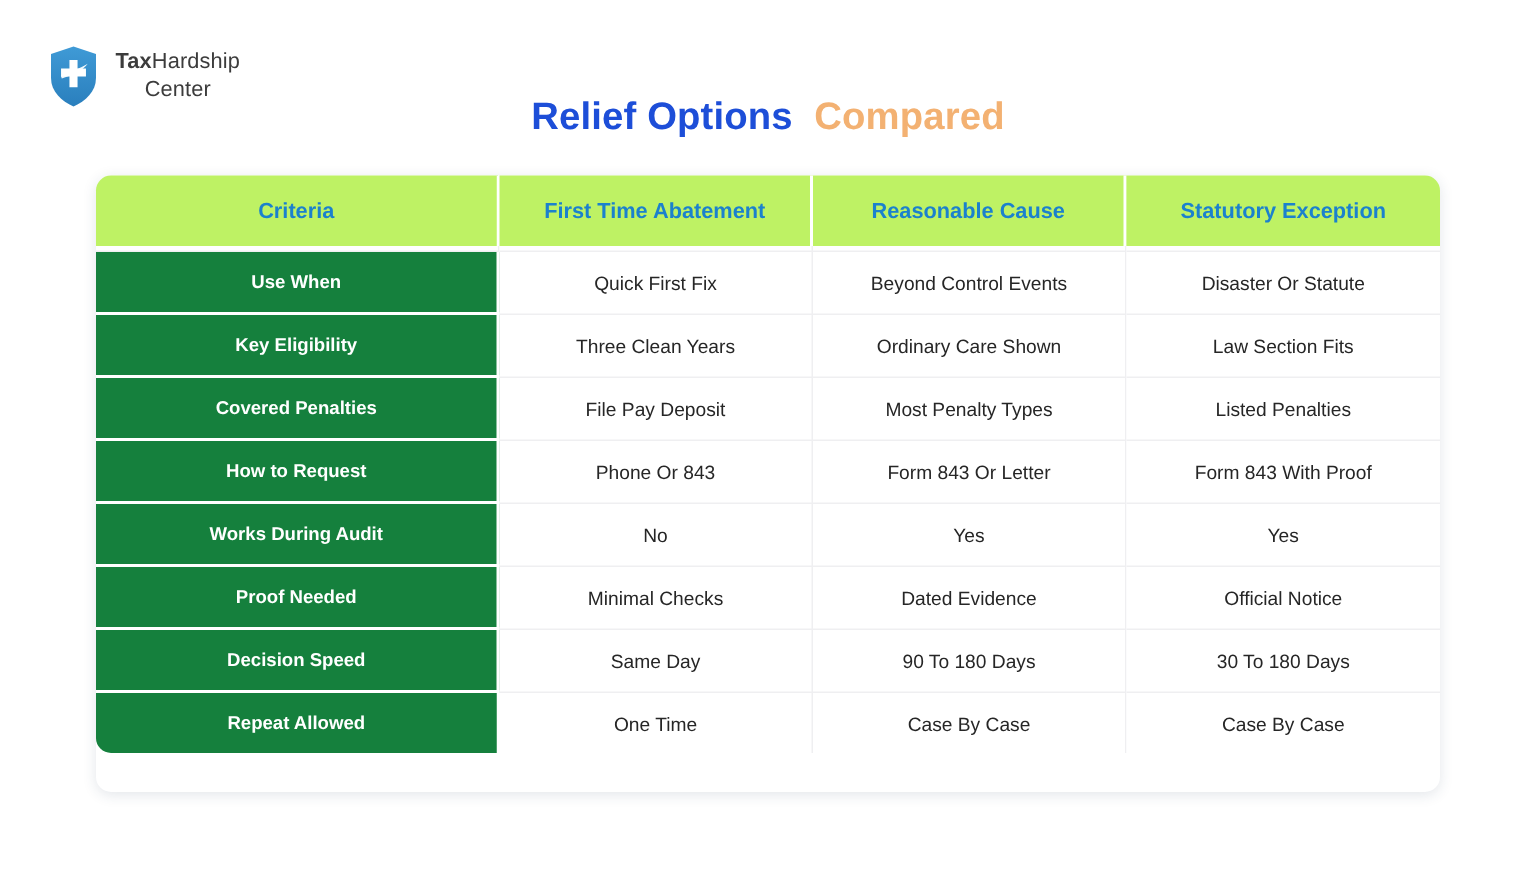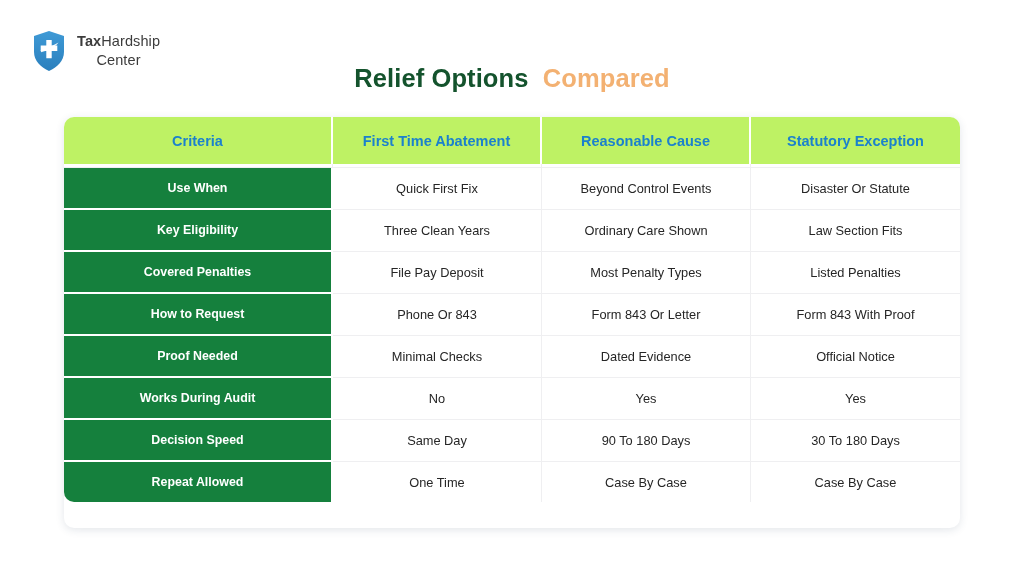--- a/index.html
+++ b/index.html
@@ -44,21 +44,21 @@
   .page-title {
     position: absolute;
     left: 0;
     right: 0;
     top: 64px;
     text-align: center;
     font-size: 25.5px;
     font-weight: 700;
     letter-spacing: .1px;
   }
-  .title-main  { color: #14532d; }
+  .title-main  { color: #1d4ed8; }
   .title-accent{ color: #f3b172; }
 
   
   .table-wrap {
     position: absolute;
     left: 64px;
     top: 117px;
     width: 896px;
   }
   table.compare {
@@ -213,32 +213,32 @@
         <td>Most Penalty Types</td>
         <td>Listed Penalties</td>
       </tr>
       <tr>
         <td class="criteria-cell">How to Request</td>
         <td>Phone Or 843</td>
         <td>Form 843 Or Letter</td>
         <td>Form 843 With Proof</td>
       </tr>
       <tr>
+        <td class="criteria-cell">Works During Audit</td>
+        <td>No</td>
+        <td>Yes</td>
+        <td>Yes</td>
+      </tr>
+      <tr>
         <td class="criteria-cell">Proof Needed</td>
         <td>Minimal Checks</td>
         <td>Dated Evidence</td>
         <td>Official Notice</td>
       </tr>
       <tr>
-        <td class="criteria-cell">Works During Audit</td>
-        <td>No</td>
-        <td>Yes</td>
-        <td>Yes</td>
-      </tr>
-      <tr>
         <td class="criteria-cell">Decision Speed</td>
         <td>Same Day</td>
         <td>90 To 180 Days</td>
         <td>30 To 180 Days</td>
       </tr>
       <tr>
         <td class="criteria-cell">Repeat Allowed</td>
         <td>One Time</td>
         <td>Case By Case</td>
         <td>Case By Case</td>

